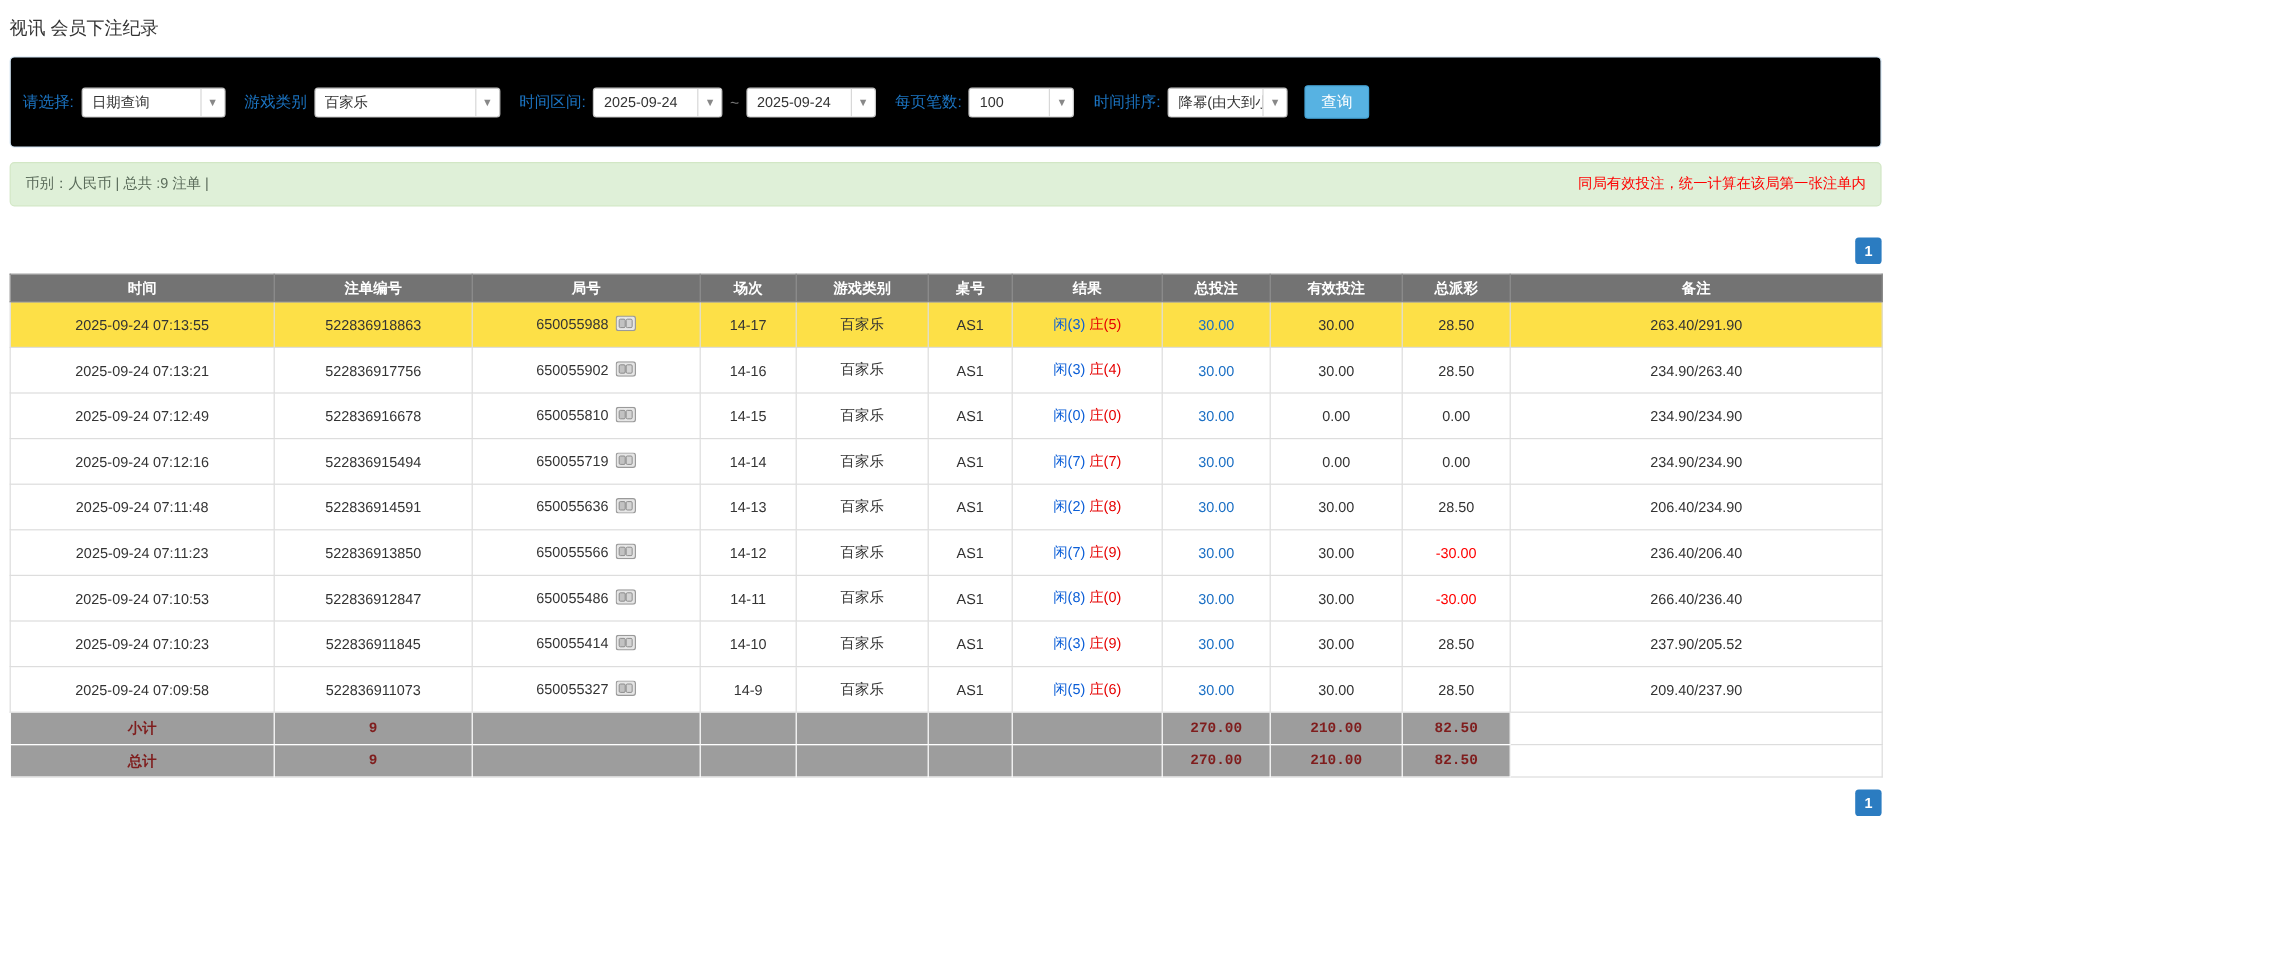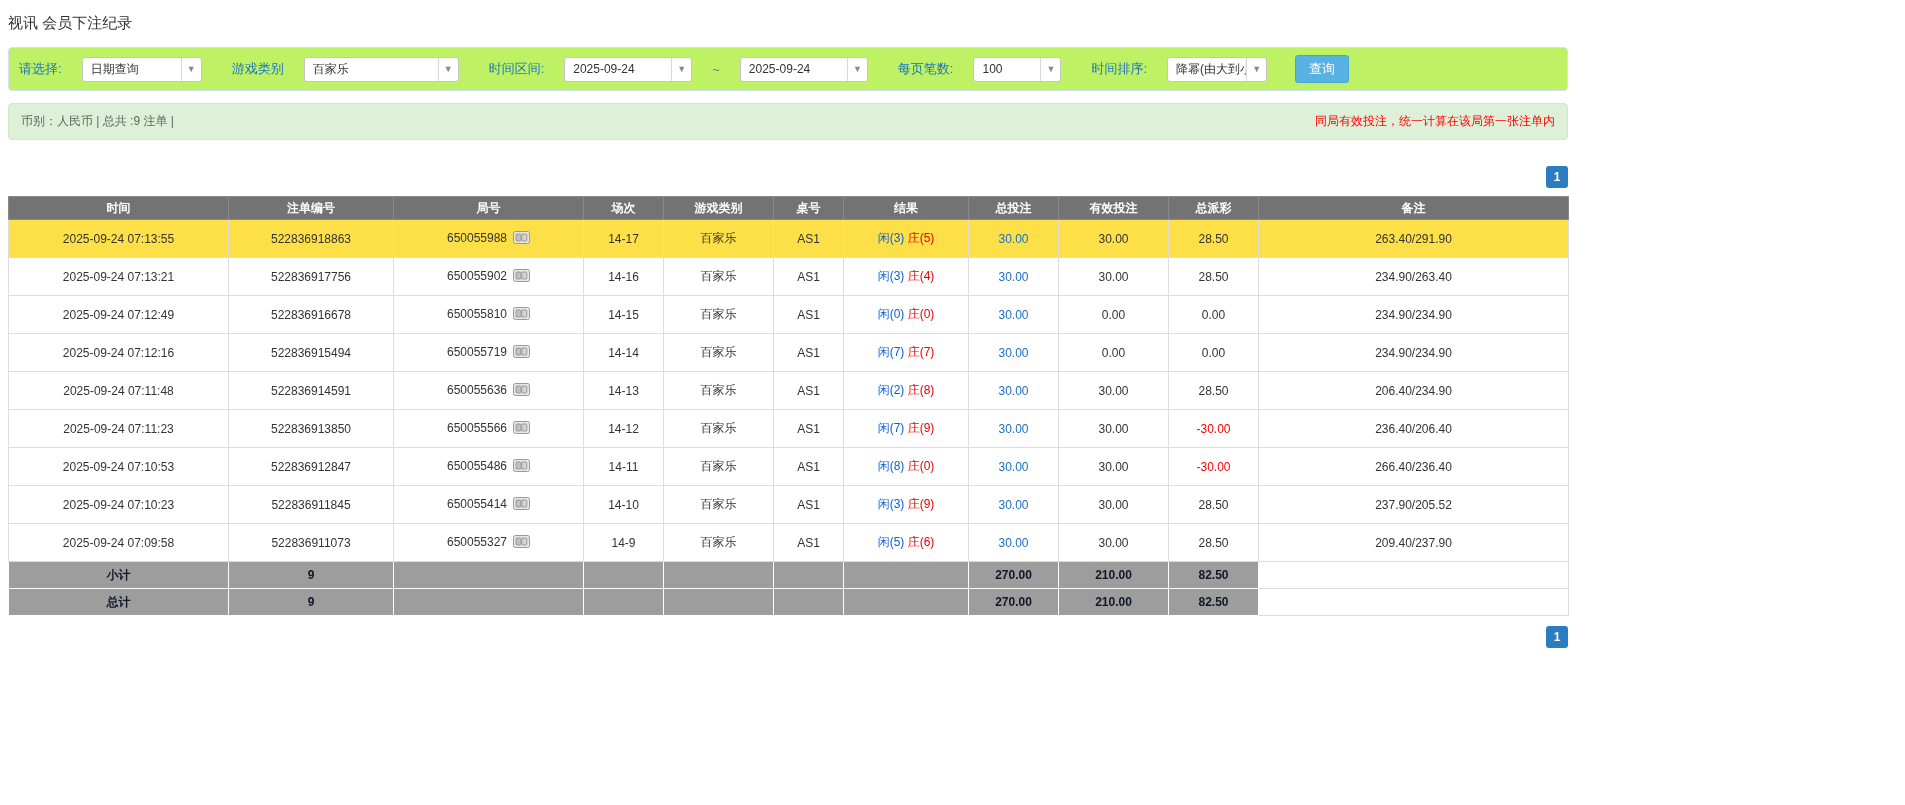--- a/index.html
+++ b/index.html
@@ -3,32 +3,32 @@
 <meta charset="utf-8">
 <style>
   * { box-sizing: border-box; }
   html,body { margin:0; padding:0; background:#fff; color:#333;
     font-family:"Liberation Sans","DejaVu Sans",sans-serif; }
   .content { width:1576px; padding:0 8px; }
 
   .page-title { font-size:15px; font-weight:400; color:#333; margin:14px 0 14px; }
 
   
-  .filter-bar { display:flex; align-items:center; gap:20px;
-    background:#bef264; border:1px solid #cfe2f1; border-radius:4px;
-    padding:7px 10px; font-size:13px; }
+  .filter-bar { display:flex; align-items:center; gap:6px;
+    background:#000000; border:1px solid #cfe2f1; border-radius:4px;
+    padding:23px 10px; font-size:13px; }
   .flabel { color:#1b74c2; white-space:nowrap; margin-left:10px; }
   .flabel.first { margin-left:0; }
   .combo { display:flex; align-items:stretch; background:#fff;
     border:1px solid #c6c6c6; border-radius:3px; height:25px; cursor:pointer; }
   .combo-val { display:flex; align-items:center; padding:0 8px; font-size:12px;
     color:#333; flex:1; white-space:nowrap; overflow:hidden; }
   .combo-arrow { width:20px; display:flex; align-items:center; justify-content:center;
     border-left:1px solid #d8d8d8; color:#888; font-size:9px; }
-  .w-query { width:120px; } .w-game { width:155px; } .w-date { width:128px; }
+  .w-query { width:120px; } .w-game { width:155px; } .w-date { width:108px; }
   .w-size { width:88px; } .w-sort { width:100px;text-align:center; }
   .tilde { color:#777; }
   .search-btn { background:#57b2e2; border:1px solid #46a4d6; color:#fff;
     font-size:13px; border-radius:3px; padding:4px 13px; cursor:pointer; margin-left:8px;
     font-family:inherit; }
 
   
   .summary-bar { margin-top:12px; background:#dff0d8; border:1px solid #d2e7c5;
     border-radius:4px; padding:9px 12px; font-size:12px;
     display:flex; justify-content:space-between; align-items:center; }
@@ -49,22 +49,22 @@
     border:1px solid #8a8a8a; text-align:center; padding:2px; }
   .records td { border:1px solid #ddd; height:38px; text-align:center;
     background:#fff; padding:2px 4px; word-break:break-all; }
   tr.highlight td { background:#fde047; }
   .link { color:#1b6fc4; cursor:pointer; }
   .res-player { color:#0b5ed7; }
   .res-banker { color:#e60000; }
   td .neg, .neg { color:#ff0000; }
   .round-icon { display:inline-block; margin-left:6px; vertical-align:middle; cursor:pointer; }
 
-  .records tr.tfoot-row td { background:#9d9d9d; color:#0f172a; font-weight:bold;
-    height:27px; border:1px solid #fff; }
+  .records tr.tfoot-row td { background:#9d9d9d; color:#7f1d1d; font-weight:bold;
+    height:27px; border:1px solid #fff;font-family:Liberation Mono, monospace; }
   .records tr.tfoot-row td.blank { background:#fff; border:1px solid #ddd; }
 </style>
 </head>
 <body>
 
 <div class="content">
 
   <div class="page-title">视讯 会员下注纪录</div>
 
   <div class="filter-bar">

